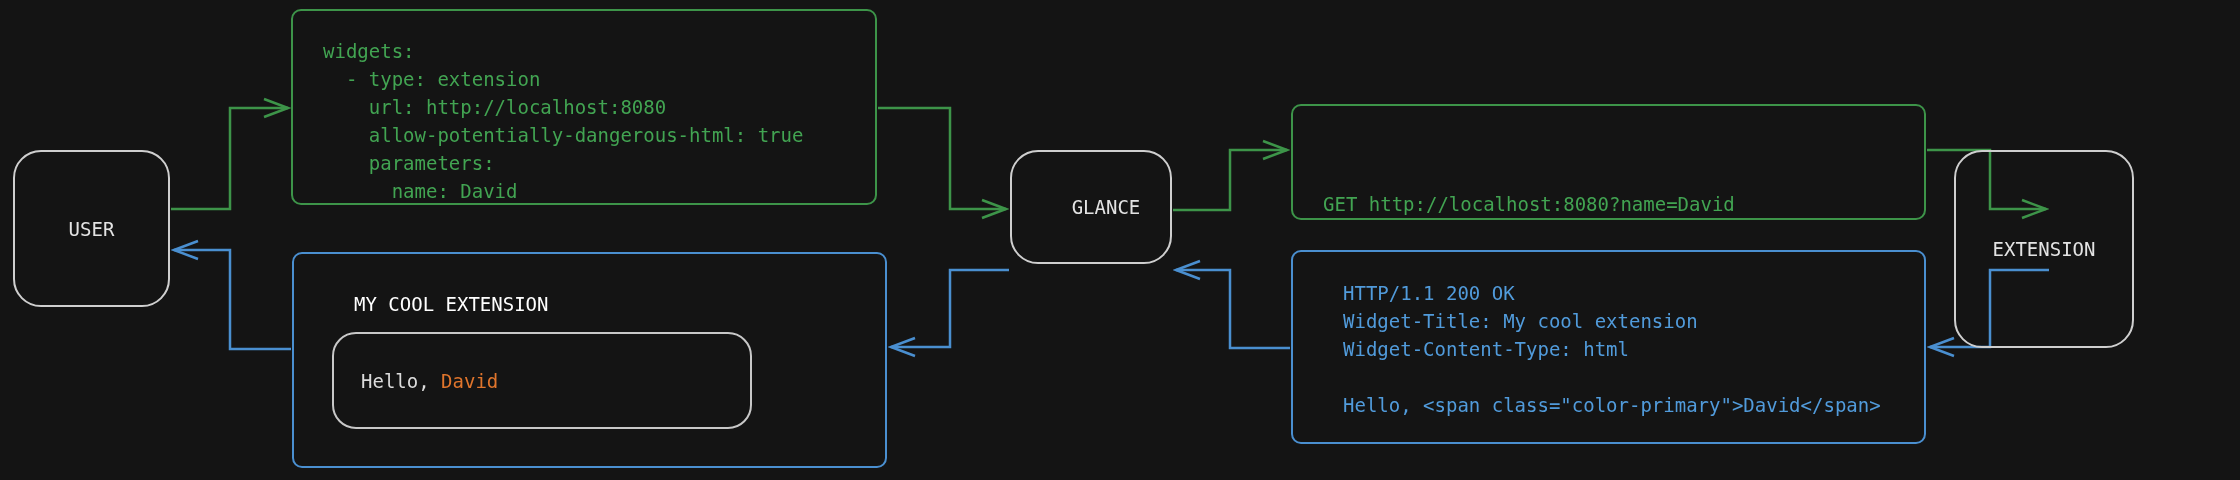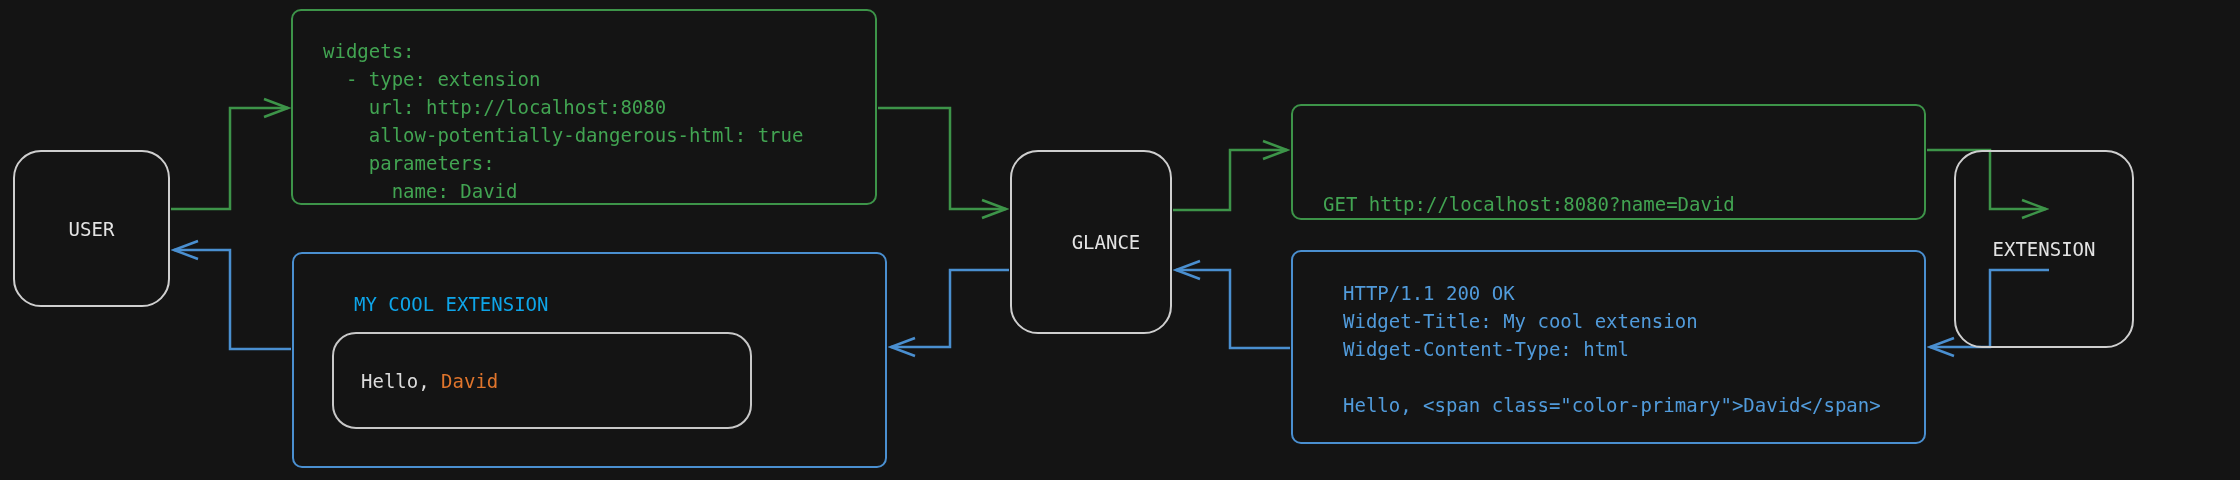--- a/index.html
+++ b/index.html
@@ -34,21 +34,21 @@
     border: 2px solid var(--node-border, #cfcfcf);
     border-radius: 28px;
     display: flex;
     align-items: center;
     justify-content: center;
     color: #e3e3e3;
     font-size: 19px;
     box-sizing: border-box;
   }
   .node-user      { left: 13px;   top: 150px; width: 157px; height: 157px; }
-  .node-glance    { left: 1010px; top: 150px; width: 162px; height: 184px; padding-left: 30px; }
+  .node-glance    { left: 1010px; top: 150px; width: 162px; height: 114px; padding-left: 30px; }
   .node-extension { left: 1954px; top: 150px; width: 180px; height: 198px; }
 
   .msg {
     position: absolute;
     border-radius: 10px;
     box-sizing: border-box;
   }
   .msg-green { border: 2px solid var(--request-green, #3d9449);  color: var(--request-green-text, #42a452); }
   .msg-blue  { border: 2px solid var(--response-blue, #4a8fd0);  color: var(--response-blue-text, #519bdb); }
 
@@ -61,21 +61,21 @@
   }
 
   .msg-config   { left: 291px;  top: 9px;   width: 586px; height: 196px; padding: 26px 0 0 30px; }
   .msg-request  { left: 1291px; top: 104px;  width: 635px; height: 116px; display: flex; align-items: flex-end; padding-left: 30px; }
   .msg-response { left: 1291px; top: 250px; width: 635px; height: 194px; padding: 27px 0 0 50px; }
 
   .msg-widget { left: 292px; top: 252px; width: 595px; height: 216px; }
   .widget-title {
     position: absolute;
     left: 60px; top: 36px;
-    color: #0ea5e9;
+    color: #ffffff;
     font-size: 19px;
     line-height: 28px;
   }
   .hello-box {
     position: absolute;
     left: 38px; top: 78px;
     width: 420px; height: 97px;
     border: 2px solid #c8c8c8;
     border-radius: 24px;
     box-sizing: border-box;

